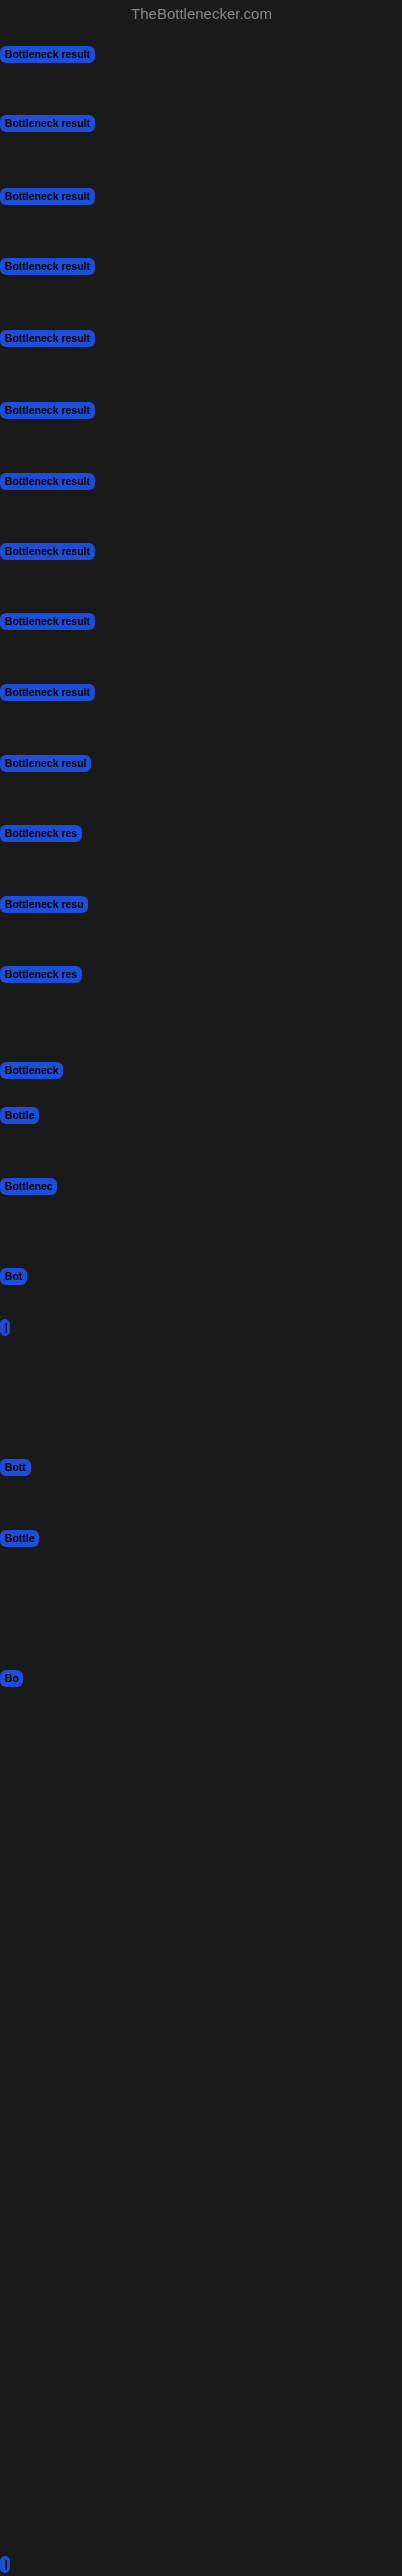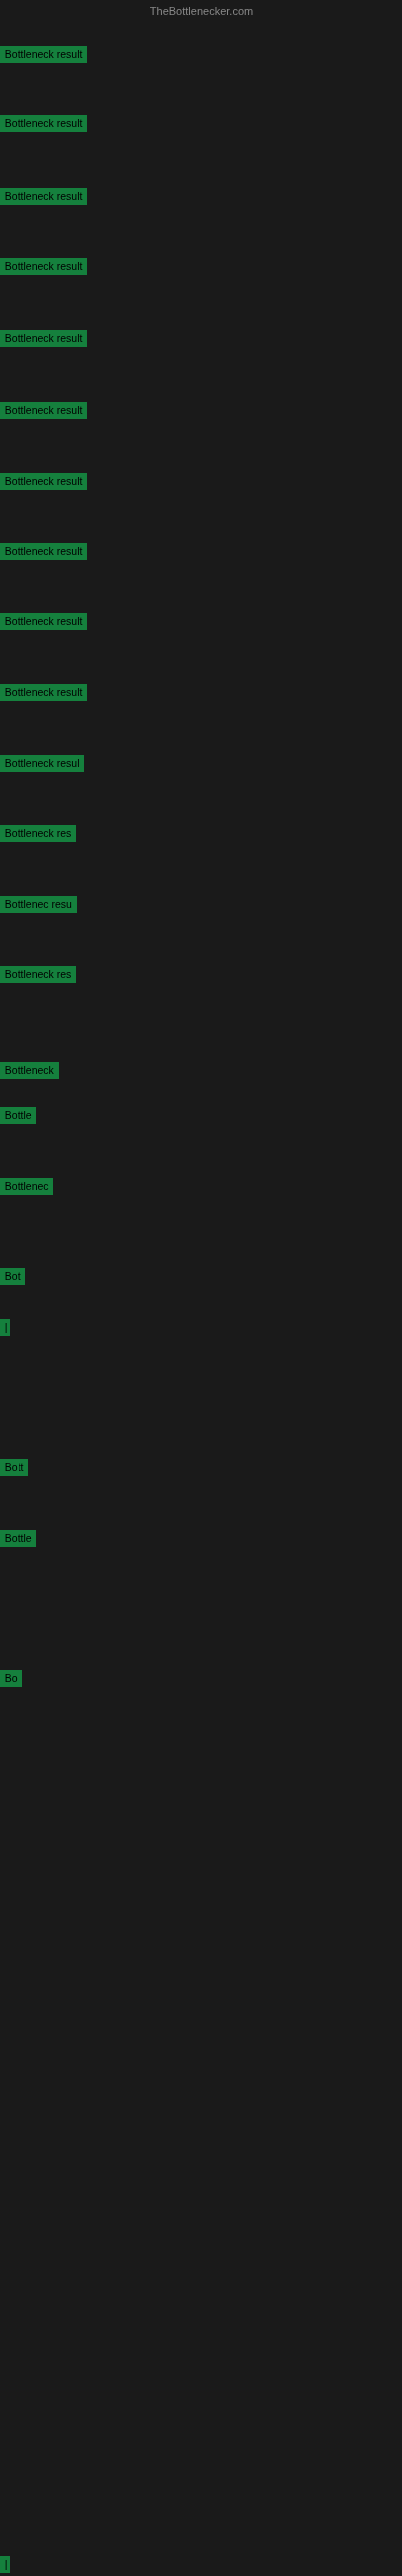--- a/index.html
+++ b/index.html
@@ -9,54 +9,54 @@
       background-color: #1a1a1a;
       font-family: Arial, sans-serif;
       position: relative;
     }
     .site-title {
       position: absolute;
       top: 4.8px;
       left: 50%;
       transform: translateX(-50%);
       color: #888;
-      font-size: 11px;
+      font-size: 15px;
       white-space: nowrap;
     }
     .bottleneck-badge {
       position: absolute;
       left: 0;
-      background-color: #15803d;
+      background-color: #1d4ed8;
       color: #000;
       font-size: 10.5px;
-      font-weight: normal;
+      font-weight: bold;
       padding: 2.4px 4.8px;
       white-space: nowrap;
       overflow: hidden;
-      border-radius: 0;
+      border-radius: 6px;
     }
   </style>
 </head>
 <body>
 
 <span class="site-title">TheBottlenecker.com</span>
 
 <div class="bottleneck-badge" style="top: 46px; max-width: 125px;">Bottleneck result</div>
 <div class="bottleneck-badge" style="top: 115px; max-width: 126px;">Bottleneck result</div>
 <div class="bottleneck-badge" style="top: 188px; max-width: 122px;">Bottleneck result</div>
 <div class="bottleneck-badge" style="top: 258px; max-width: 120px;">Bottleneck result</div>
 <div class="bottleneck-badge" style="top: 330px; max-width: 121px;">Bottleneck result</div>
 <div class="bottleneck-badge" style="top: 402px; max-width: 119px;">Bottleneck result</div>
 <div class="bottleneck-badge" style="top: 473px; max-width: 118px;">Bottleneck result</div>
 <div class="bottleneck-badge" style="top: 543px; max-width: 121px;">Bottleneck result</div>
 <div class="bottleneck-badge" style="top: 613px; max-width: 117px;">Bottleneck result</div>
 <div class="bottleneck-badge" style="top: 684px; max-width: 115px;">Bottleneck result</div>
 <div class="bottleneck-badge" style="top: 755px; max-width: 105px;">Bottleneck resul</div>
 <div class="bottleneck-badge" style="top: 825px; max-width: 95px;">Bottleneck res</div>
-<div class="bottleneck-badge" style="top: 896px; max-width: 93px;">Bottlenec resu</div>
+<div class="bottleneck-badge" style="top: 896px; max-width: 93px;">Bottleneck resu</div>
 <div class="bottleneck-badge" style="top: 966px; max-width: 89px;">Bottleneck res</div>
 <div class="bottleneck-badge" style="top: 1062px; max-width: 72px;">Bottleneck</div>
 <div class="bottleneck-badge" style="top: 1107px; max-width: 48px;">Bottle</div>
 <div class="bottleneck-badge" style="top: 1178px; max-width: 63px; text-align: right;">Bottlenec</div>
 <div class="bottleneck-badge" style="top: 1268px; max-width: 31px;">Bot</div>
 <div class="bottleneck-badge" style="top: 1319px; max-width: 8px;">|</div>
 <div class="bottleneck-badge" style="top: 1459px; max-width: 34px;">Bott</div>
 <div class="bottleneck-badge" style="top: 1459px; max-width: 19.3px;">Bo</div>
 <div class="bottleneck-badge" style="top: 1530px; max-width: 42px;">Bottle</div>
 <div class="bottleneck-badge" style="top: 1670px; max-width: 22.5px;">Bo</div>

